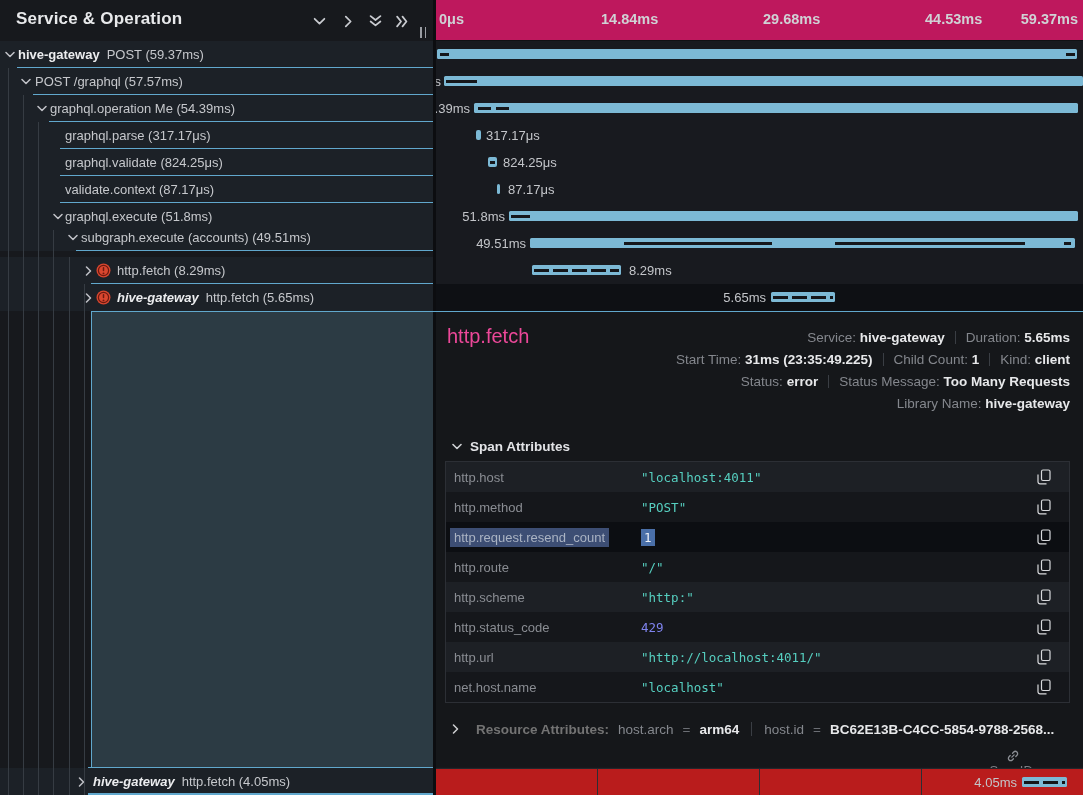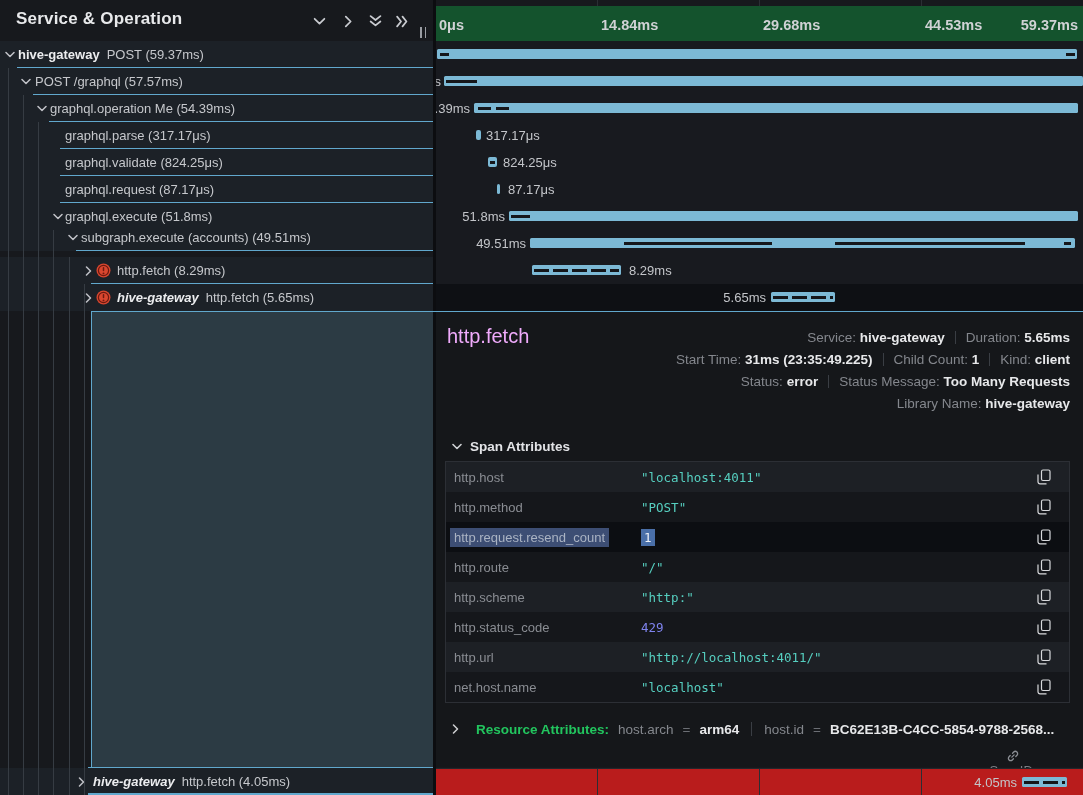--- a/index.html
+++ b/index.html
@@ -23,52 +23,52 @@
   .trow .ul { position:absolute; bottom:0; right:0; height:1.5px; background:#61a8cd; }
   .chev { position:absolute; top:0; height:27px; display:flex; align-items:center; cursor:pointer; }
   .err-badge { position:absolute; top:6px; width:15px; height:15px; }
   .guide { position:absolute; width:1px; background:#363c43; z-index:4; }
   #subtree-highlight { position:absolute; left:91px; top:312px; width:342px; height:455px; background:#2c3b44; border-left:1.5px solid #61a8cd; }
   #footer-left { position:absolute; left:0; top:768px; width:433px; height:27px; background:#1c2127; cursor:pointer; }
   
   #divider { position:absolute; left:433px; top:0; width:3px; height:795px; background:#0c0d10; }
   
   #right-panel { position:absolute; left:436px; top:0; width:647px; height:795px; overflow:hidden; }
-  #tl-header { position:absolute; left:0; top:6px; width:647px; height:41px; background:#14532d; }
+  #tl-header { position:absolute; left:0; top:0; width:647px; height:41px; background:#be185d; }
   .tick { position:absolute; top:11px; font-size:14.5px; font-weight:600; color:#d0d2d5; white-space:nowrap; }
   .gridline { position:absolute; width:1px; background:#2b2e34; }
   .rrow { position:absolute; left:0; width:647px; height:27px; background:#181a1f; }
   .rrow.sel { background:#0e1014; }
   .bar { position:absolute; top:8px; height:10px; background:#7cb9d5; border-radius:1.5px; cursor:pointer; }
   .bar .dk { position:absolute; top:3.5px; height:3px; background:#15171b; }
   .bar .dash { position:absolute; left:2px; right:2px; top:3.5px; height:3px;
     background:repeating-linear-gradient(90deg,#14161a 0 15px,transparent 15px 19px); }
   .blabel { position:absolute; top:0; height:27px; line-height:27px; font-size:13px; color:#c3c5c9; white-space:nowrap; }
   
   #detail { position:absolute; left:0; top:312px; width:647px; height:455px; background:#15171a; }
-  #detail .span-title { position:absolute; left:11px; top:13px; font-size:20px; color:#f0abfc; }
+  #detail .span-title { position:absolute; left:11px; top:13px; font-size:20px; color:#ec4899; }
   #meta { position:absolute; right:13px; top:15px; text-align:right; font-size:13.5px; line-height:22px; white-space:nowrap; }
   #meta .lbl { color:#84878d; }
   #meta .val { color:#e7e8ea; font-weight:700; }
   #meta .div { display:inline-block; width:1px; height:13px; background:#3a3e44; margin:0 10px -2px 10px; }
   #attrs-head { position:absolute; left:16px; top:127px; display:flex; align-items:center; gap:8px; cursor:pointer; }
   #attrs-head .txt { font-size:13.5px; font-weight:700; color:#e2e3e6; }
   #attr-table { position:absolute; left:9px; top:149px; width:625px; border:1px solid #2c2f35; }
   .arow { position:relative; height:30px; display:flex; align-items:center; }
   .arow:nth-child(odd) { background:#1d2025; }
   .arow:nth-child(even) { background:#15171b; }
   .arow.sel { background:#0c0e12; }
   .arow .k { position:absolute; left:8px; font-size:13px; color:#8a8d93; }
   .arow.sel .k { background:#3d4e74; color:#aab3c3; padding:2px 4px; left:4px; }
   .arow .v { position:absolute; left:195px; font-family:"DejaVu Sans Mono", monospace; font-size:12.5px; color:#56cfc0; }
   .arow .v.num { color:#7f83ee; }
   .arow .v.selnum { background:#4a6fa8; color:#eef2f8; padding:1px 3px; }
   .copy-btn { position:absolute; right:16px; top:7px; width:16px; height:16px; cursor:pointer; }
   #resource-row { position:absolute; left:16px; top:406px; height:22px; display:flex; align-items:center; gap:9px; font-size:13.5px; white-space:nowrap; cursor:pointer; }
-  #resource-row .hd { font-weight:700; color:#22c55e;padding-left:8px; }
+  #resource-row .hd { font-weight:700; color:#737373;padding-left:8px; }
   #resource-row .k { color:#84878d; }
   #resource-row .eq { color:#6b6e74; }
   #resource-row .v { color:#e7e8ea; font-weight:700; }
   #resource-row .div { width:1px; height:14px; background:#3a3e44; margin:0 3px; }
   #spanid-row { position:absolute; right:13px; top:437px; display:flex; align-items:center; font-size:13px;flex-direction:column; }
   #spanid-row .lbl { color:#7b7e84; }
   #spanid-row .val { color:#e4e5e8; font-weight:700; }
   #footer-right { position:absolute; left:0; top:768px; width:647px; height:27px; background:#b91c1c; border-top:1px solid #23262b; }
   
   .blue-line { position:absolute; height:1.5px; background:#61a8cd; z-index:9; }
@@ -137,21 +137,21 @@
     </div>
     <div class="trow" style="top:122px">
       <span class="tlabel" style="left:65px"><span>graphql.parse (317.17μs)</span></span>
       <i class="ul" style="left:60px"></i>
     </div>
     <div class="trow" style="top:149px">
       <span class="tlabel" style="left:65px"><span>graphql.validate (824.25μs)</span></span>
       <i class="ul" style="left:60px"></i>
     </div>
     <div class="trow" style="top:176px">
-      <span class="tlabel" style="left:65px"><span>graphql.request (87.17μs)</span></span>
+      <span class="tlabel" style="left:65px"><span>validate.context (87.17μs)</span></span>
       <i class="ul" style="left:60px"></i>
     </div>
     <div class="trow" style="top:203px">
       <span class="chev" style="left:53px">
           <svg width="10" height="7" viewBox="0 0 10 7">
             <path d="M1 1.5 L5 5.5 L9 1.5" fill="none" stroke="#c2c4c9" stroke-width="1.5" stroke-linecap="round" stroke-linejoin="round"></path>
           </svg>
         </span>
       <span class="tlabel" style="left:65px"><span>graphql.execute (51.8ms)</span></span>
       <i class="ul" style="left:60px"></i>

